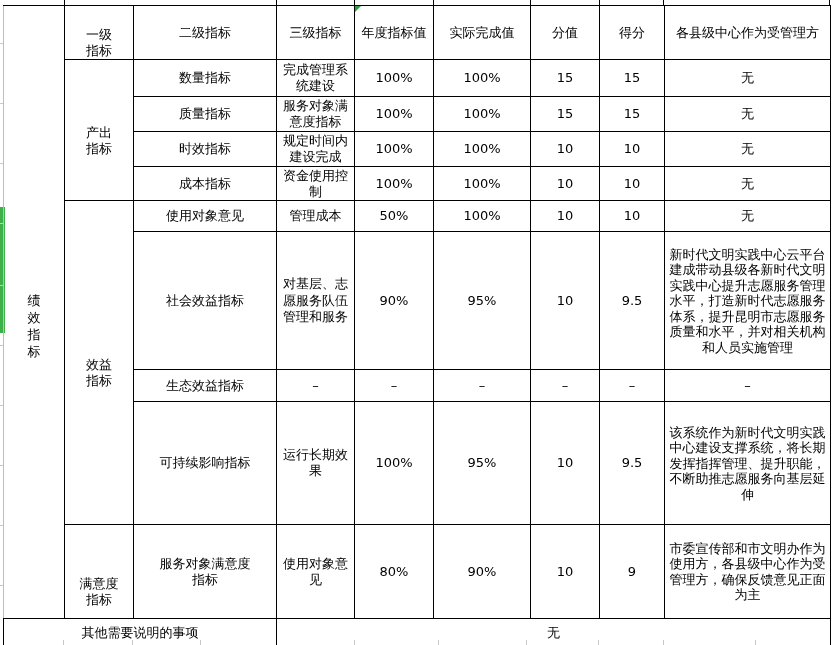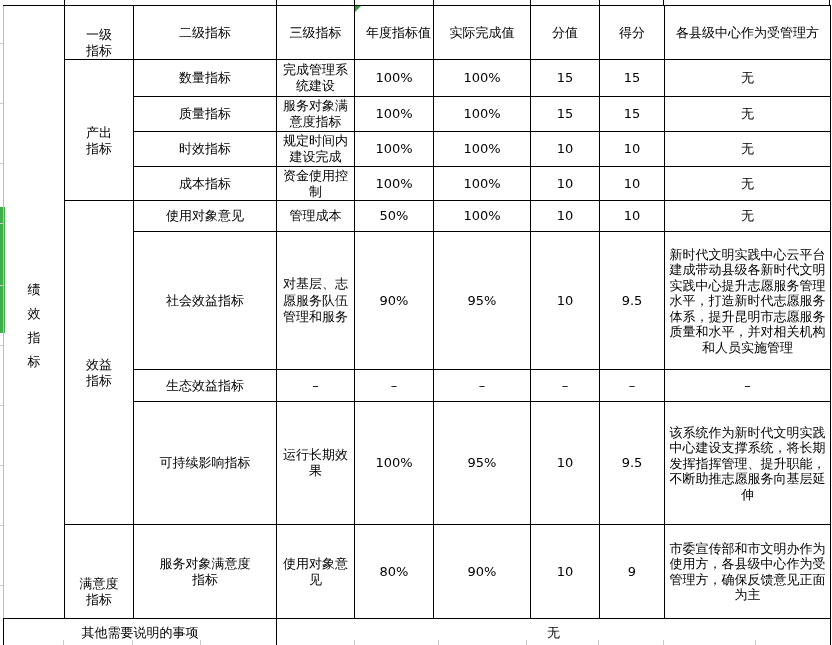--- a/index.html
+++ b/index.html
@@ -1,23 +1,23 @@
 <!DOCTYPE html>
 <html><head>
 <meta charset="utf-8">
 <style>
   html,body{margin:0;padding:0;background:#fff;}
   .screen{position:relative;width:832px;height:645px;background:#ffffff;overflow:hidden;
           font-family:"DejaVu Sans",sans-serif;color:#000;}
   table.sheet{position:absolute;left:3px;top:5px;width:827px;border-collapse:collapse;
           table-layout:fixed;font-size:13px;line-height:1.25;color:#000;}
   td{border:1px solid #000;text-align:center;vertical-align:middle;padding:0 2px;overflow:hidden;}
-  td.rel{position:relative;text-align:right;}
+  td.rel{position:relative;}
   td.vcell{border-left:1px solid #bdbdbd;}
-  .vtext{display:inline-block;width:1.15em;line-height:24px;word-break:break-all;margin-top:28px;}
+  .vtext{display:inline-block;width:1.15em;line-height:17px;word-break:break-all;margin-top:28px;}
   .w2{display:inline-block;width:2.2em;word-break:break-all;line-height:16px;margin-top:21px;}
   .w3{display:inline-block;width:3.3em;word-break:break-all;line-height:16px;margin-top:40px;}
   .w7{display:inline-block;width:7.3em;word-break:break-all;line-height:16px;}
   td.long{text-align:center;line-height:15.5px;padding:1px 3px;word-break:break-all;}
   tr.other td{border-bottom:2px solid #8b5cf6;}
   tr.total td{border-bottom:2px solid #a21caf;}
   .err-marker{position:absolute;top:0;left:0;width:0;height:0;
           border-top:6px solid #2f9e44;border-right:6px solid transparent;}
   .green-bar{position:absolute;left:0;top:207px;width:5px;height:126px;background:#3faf49;}
   .stub-top{position:absolute;top:0;width:1px;height:5px;background:#000;}

